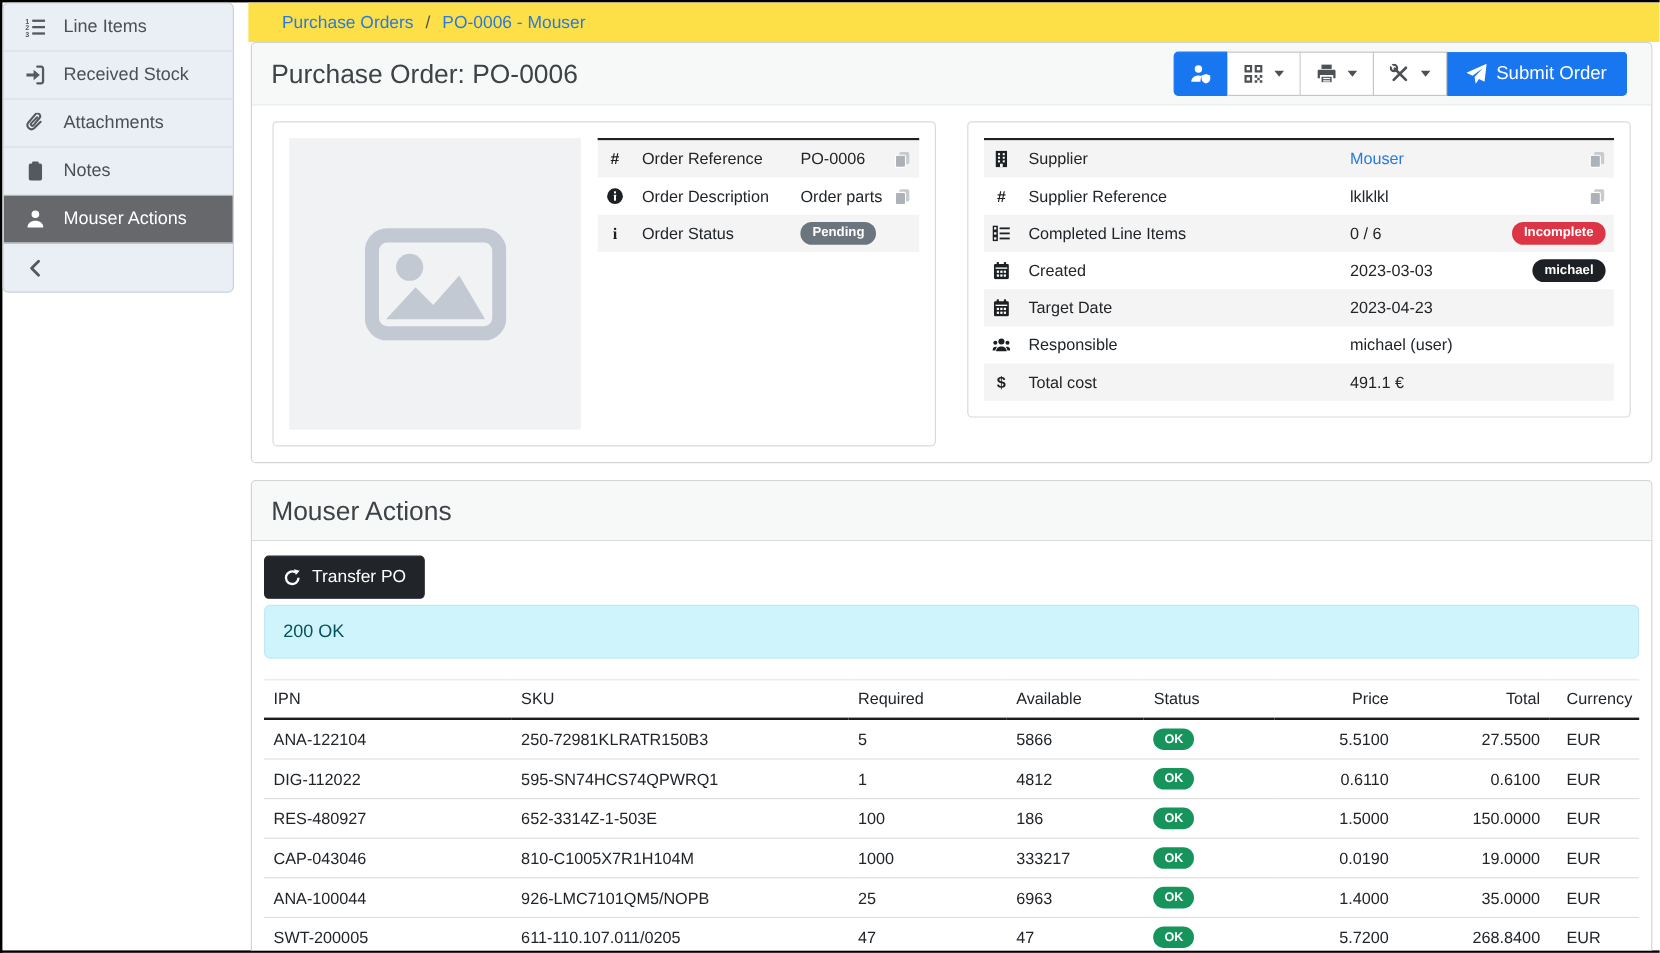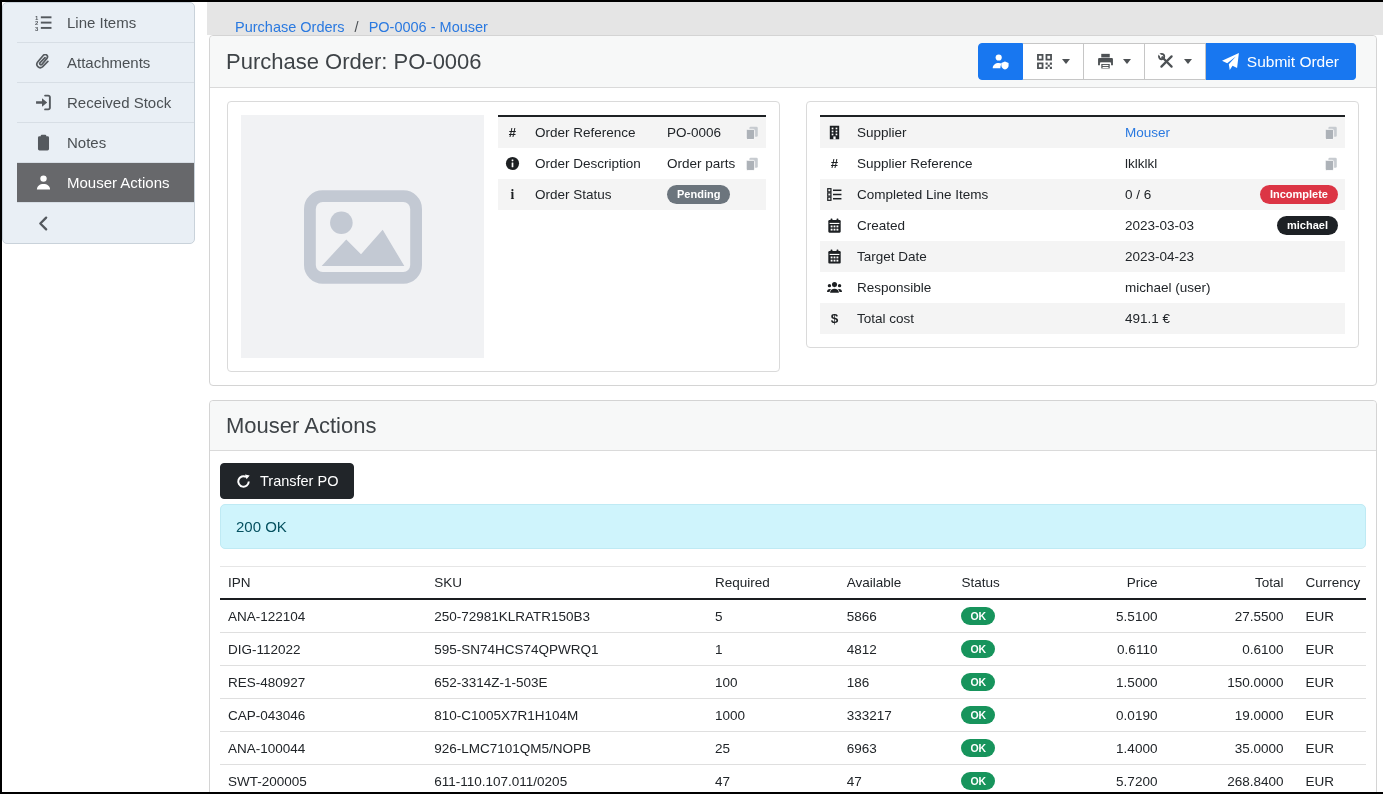--- a/index.html
+++ b/index.html
@@ -16,33 +16,33 @@
   svg { display:block; }
 
   
   .sidebar{
     position:absolute; left:0; top:0; width:193px;
     background:#e9eff5; border:1px solid #c9d2da; border-radius:5px;
     overflow:hidden;
   }
   .side-item{
     display:flex; align-items:center; height:40px; padding:0 12px;
-    border-bottom:1px solid #d7dee5; color:#4b5054; font-size:15px; cursor:pointer;margin-left:14px;
+    border-bottom:1px solid #d7dee5; color:#4b5054; font-size:15px; cursor:pointer;
   }
   .side-item:last-child{ border-bottom:none; }
   .s-icon{ width:20px; height:17px; margin:0 14px 0 4px; color:#54595e;
     display:flex; align-items:center; justify-content:center; }
   .s-icon svg{ width:17px; height:17px; }
   .side-item.active{ background:#67686b; color:#fff; }
   .side-item.active .s-icon{ color:#fff; }
 
   
   .content{ position:absolute; left:205px; top:0; right:0; bottom:0; }
   .breadcrumb{
-    height:33px; background:#e5e5e5; display:flex; align-items:flex-end;
+    height:33px; background:#fde047; display:flex; align-items:center;
     padding:0 28px; font-size:14.5px; gap:10px;
   }
   .breadcrumb a{ color:#2a79e0; text-decoration:none; cursor:pointer; }
   .breadcrumb .sep{ color:#4b5054; }
 
   .panel{
     margin:0 6px 14px 2px; border:1px solid #d4d4d4; border-radius:4px; background:#fff;
   }
   .panel-heading{
     display:flex; align-items:center; justify-content:space-between;
@@ -137,34 +137,34 @@
             <text x="0" y="15.6" font-size="5.6" font-weight="700" fill="currentColor">3</text>
             <rect x="5.5" y="2.2" width="10" height="1.8" fill="currentColor"></rect>
             <rect x="5.5" y="7.2" width="10" height="1.8" fill="currentColor"></rect>
             <rect x="5.5" y="12.2" width="10" height="1.8" fill="currentColor"></rect>
           </svg>
         </span>
       <span>Line Items</span>
     </div>
     <div class="side-item">
       <span class="s-icon">
-          <svg viewBox="0 0 16 16" fill="none" stroke="currentColor" stroke-width="1.6" stroke-linecap="round" stroke-linejoin="round">
-            <path d="M12.1 7 7 12.1a3.2 3.2 0 0 1-4.5-4.5L8.1 1a2.2 2.2 0 0 1 3.1 3.1L6.5 9.8a1.2 1.2 0 0 1-1.7-1.7L9.4 3.5"></path>
-          </svg>
-        </span>
-      <span>Attachments</span>
-    </div>
-    <div class="side-item">
-      <span class="s-icon">
           <svg viewBox="0 0 16 16">
             <path d="M9.5 1.5h3A1.5 1.5 0 0 1 14 3v10a1.5 1.5 0 0 1-1.5 1.5h-3" fill="none" stroke="currentColor" stroke-width="1.8" stroke-linecap="round"></path>
             <path d="M1 6.8h5.6V3.9L11.5 8 6.6 12.1V9.2H1z" fill="currentColor"></path>
           </svg>
         </span>
       <span>Received Stock</span>
+    </div>
+    <div class="side-item">
+      <span class="s-icon">
+          <svg viewBox="0 0 16 16" fill="none" stroke="currentColor" stroke-width="1.6" stroke-linecap="round" stroke-linejoin="round">
+            <path d="M12.1 7 7 12.1a3.2 3.2 0 0 1-4.5-4.5L8.1 1a2.2 2.2 0 0 1 3.1 3.1L6.5 9.8a1.2 1.2 0 0 1-1.7-1.7L9.4 3.5"></path>
+          </svg>
+        </span>
+      <span>Attachments</span>
     </div>
     <div class="side-item">
       <span class="s-icon">
           <svg viewBox="0 0 16 16" fill="currentColor">
             <rect x="2.8" y="2.2" width="10.4" height="13.3" rx="1.4"></rect>
             <rect x="5.4" y="0.6" width="5.2" height="3.2" rx="1"></rect>
           </svg>
         </span>
       <span>Notes</span>
     </div>

